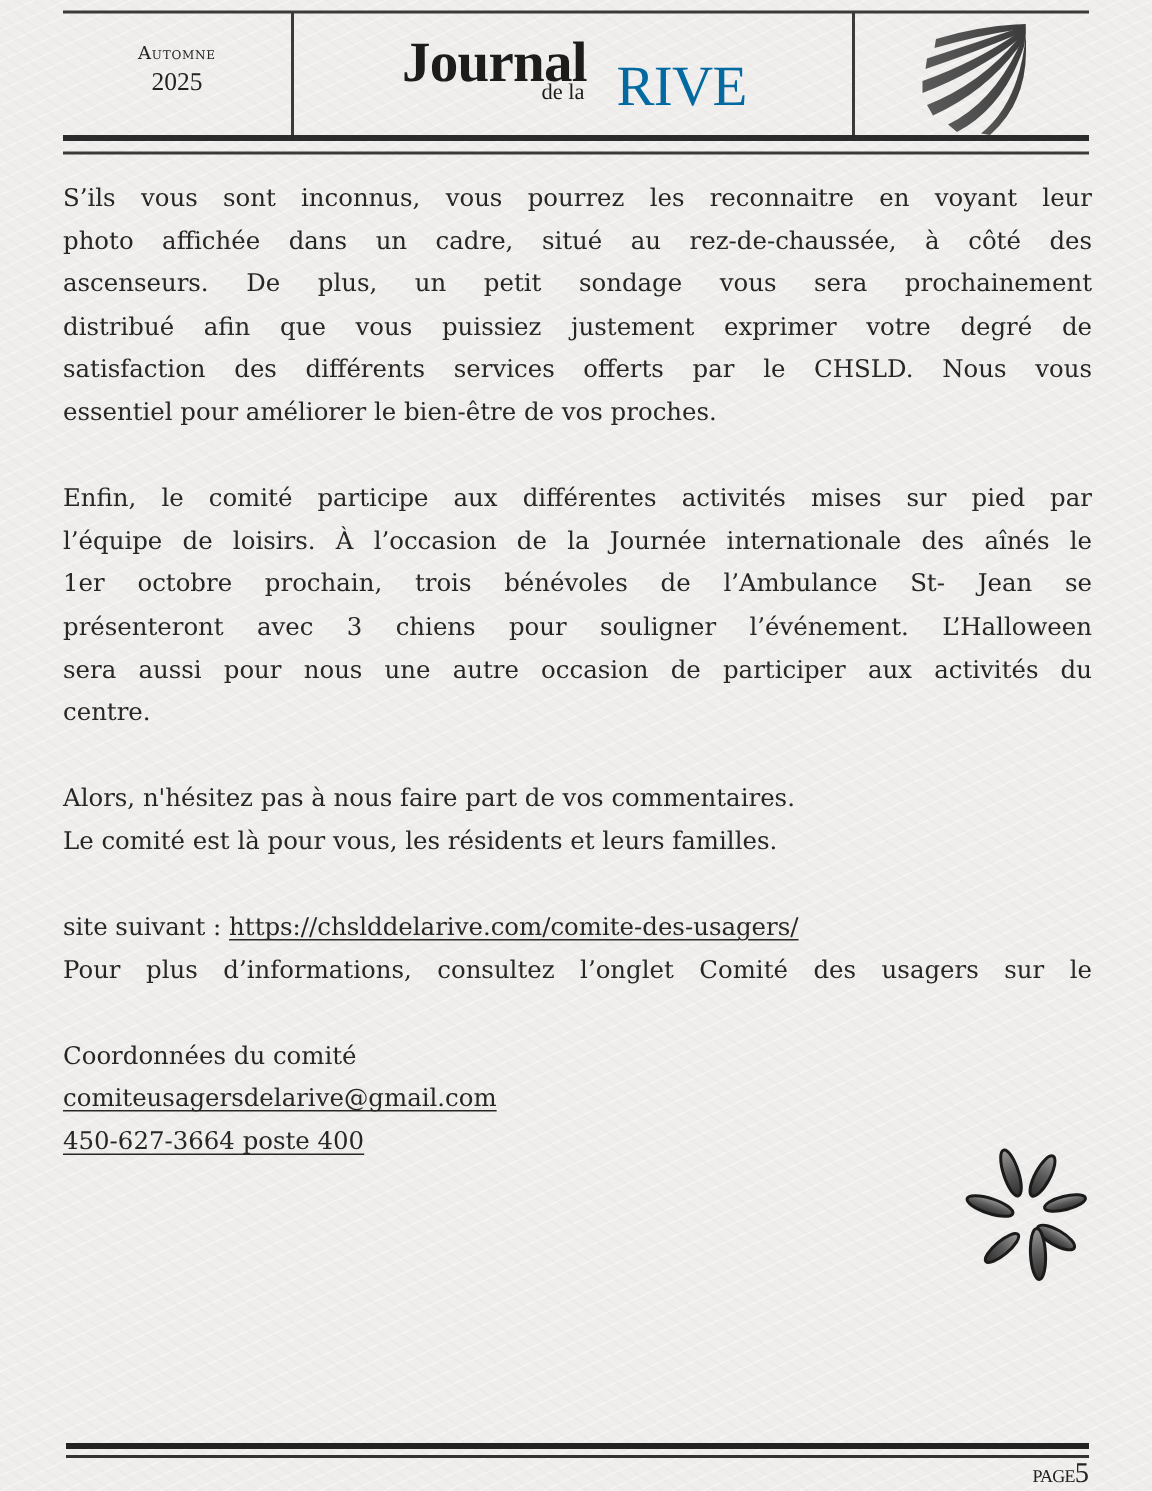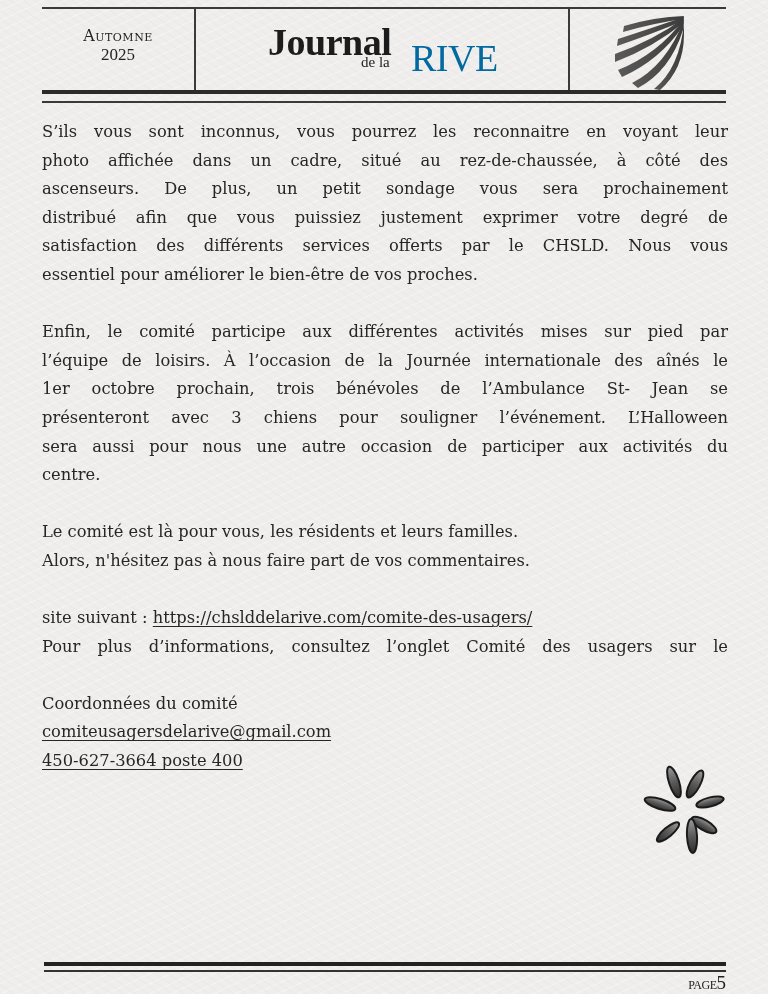--- a/index.html
+++ b/index.html
@@ -12,21 +12,21 @@
     color: #2b2b2b;
     font-family: "DejaVu Serif", serif;
   }
   .header { position: absolute; left: 42px; top: 0; width: 684px; height: 110px; }
   .hdr-top { position: absolute; left: 0; top: 7px; width: 684px; height: 2px; background: #3a3a3a; }
   .hdr-thick { position: absolute; left: 0; top: 90px; width: 684px; height: 4px; background: #2b2b2b; }
   .hdr-thin { position: absolute; left: 0; top: 101px; width: 684px; height: 2px; background: #3a3a3a; }
   .hdr-div1 { position: absolute; left: 152px; top: 8px; width: 2px; height: 83px; background: #3a3a3a; }
   .hdr-div2 { position: absolute; left: 526px; top: 8px; width: 2px; height: 83px; background: #3a3a3a; }
   .season { position: absolute; left: 0; top: 26px; width: 152px; text-align: center; line-height: 19px; color: #222; }
-  .season .s1 { font-family: "DejaVu Serif", serif; font-size: 16px; font-variant: small-caps; letter-spacing: 0.5px; display:block; }
+  .season .s1 { font-family: "DejaVu Serif", serif; font-size: 12px; font-variant: small-caps; letter-spacing: 0.5px; display:block; }
   .season .s2 { font-family: Liberation Serif, serif; font-size: 17px; display:block; }
   .mast { position: absolute; left: 154px; top: 14px; width: 445px; height: 70px; }
   .mast .j { position: absolute; left: 72px; top: 6px; font-family: "Liberation Serif", serif; font-size: 38px; font-weight: bold; color: #1c1c1c; letter-spacing: -0.5px; }
   .mast .dl { position: absolute; left: 165px; top: 40px; font-family: "Liberation Serif", serif; font-size: 15px; color: #1c1c1c; }
   .mast .r { position: absolute; left: 205px; top: 22px; font-family: "Liberation Serif", serif; font-size: 38px; color: #0369a1; letter-spacing: -0.5px; margin-left: 10px; }
   .logo { position: absolute; left: 572px; top: 14px; width: 72px; height: 76px; }
 
   .body-text {
     position: absolute; left: 42px; top: 118px; width: 686px;
     font-family: "DejaVu Serif", serif; font-size: 16.3px; line-height: 28.6px;
@@ -98,22 +98,22 @@
   <p class="para">
     <span class="line">Enfin, le comité participe aux différentes activités mises sur pied par</span>
     <span class="line">l’équipe de loisirs. À l’occasion de la Journée internationale des aînés le</span>
     <span class="line">1er octobre prochain, trois bénévoles de l’Ambulance St- Jean se</span>
     <span class="line">présenteront avec 3 chiens pour souligner l’événement. L’Halloween</span>
     <span class="line">sera aussi pour nous une autre occasion de participer aux activités du</span>
     <span class="line last">centre.</span>
   </p>
   <div class="gap"></div>
   <p class="para">
+    <span class="line last">Alors, n'hésitez pas à nous faire part de vos commentaires.</span>
     <span class="line last">Le comité est là pour vous, les résidents et leurs familles.</span>
-    <span class="line last">Alors, n'hésitez pas à nous faire part de vos commentaires.</span>
   </p>
   <div class="gap"></div>
   <p class="para">
     <span class="line last"><span>site suivant : </span><a class="lnk">https://chslddelarive.com/comite-des-usagers/</a></span>
     <span class="line">Pour plus d’informations, consultez l’onglet Comité des usagers sur le</span>
   </p>
   <div class="gap"></div>
   <p class="para">
     <span class="line last">Coordonnées du comité</span>
     <span class="line last"><a class="lnk">comiteusagersdelarive@gmail.com</a></span>

